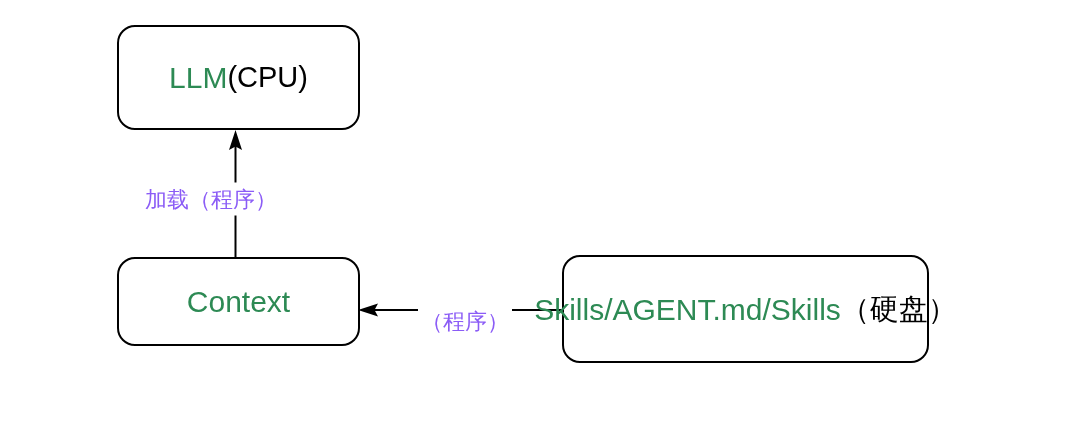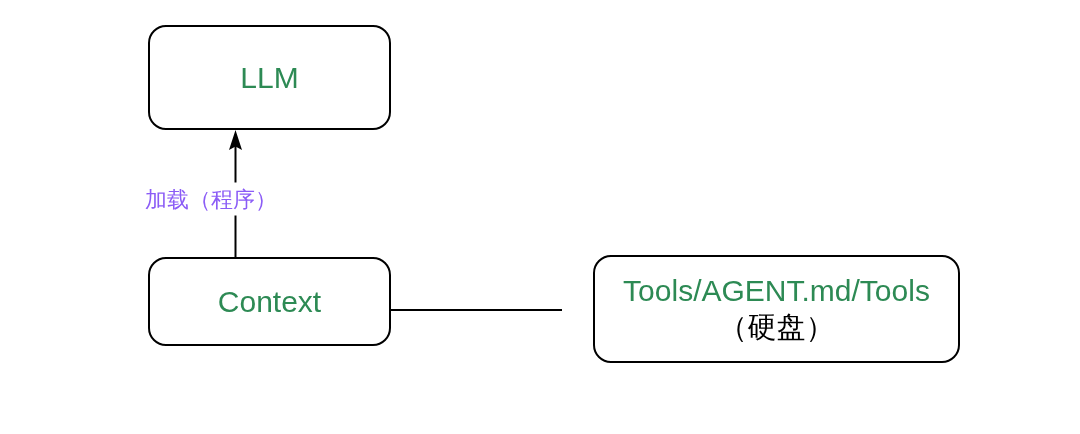--- a/index.html
+++ b/index.html
@@ -15,26 +15,24 @@
     background: #ffffff;
     overflow: hidden;
   }
   .node {
     position: absolute;
     box-sizing: border-box;
     border: 2px solid #000000;
     border-radius: 18px;
     background: #ffffff;
     display: flex;
-    flex-direction: column;
     align-items: center;
     justify-content: center;
     text-align: center;
     line-height: 37px;
-    margin-left: 31px;
   }
   .node-title {
     color: #2d8a54;
     font-size: 30px;
     white-space: nowrap;
   }
   .node-subtitle {
     color: #000000;
     font-size: 29px;
     white-space: nowrap;
@@ -73,29 +71,31 @@
 
     <line x1="235.5" y1="257" x2="235.5" y2="146" stroke="#000000" stroke-width="2"></line>
     <polygon points="235.5,130 229,150 235.5,146.5 242,150" fill="#000000"></polygon>
 
     <line x1="562" y1="310" x2="374" y2="310" stroke="#000000" stroke-width="2"></line>
     <polygon points="358,310 378,303.5 374.5,310 378,316.5" fill="#000000"></polygon>
   </svg>
 
   <div class="node" id="node-llm">
     <div class="node-title">LLM</div>
+    <div class="node-subtitle">(CPU)</div>
   </div>
 
   <div class="node" id="node-context">
     <div class="node-title">Context</div>
   </div>
 
   <div class="node" id="node-tools">
-    <div class="node-title">Tools/AGENT.md/Tools</div>
+    <div class="node-title">Skills/AGENT.md/Skills</div>
     <div class="node-subtitle">（硬盘）</div>
   </div>
 
   <div class="edge-label" id="label-load-up">加载（程序）</div>
 
   <div class="edge-label" id="label-load-left">
+    <div>（程序）</div>
   </div>
 
 </div>
 
 </body></html>

